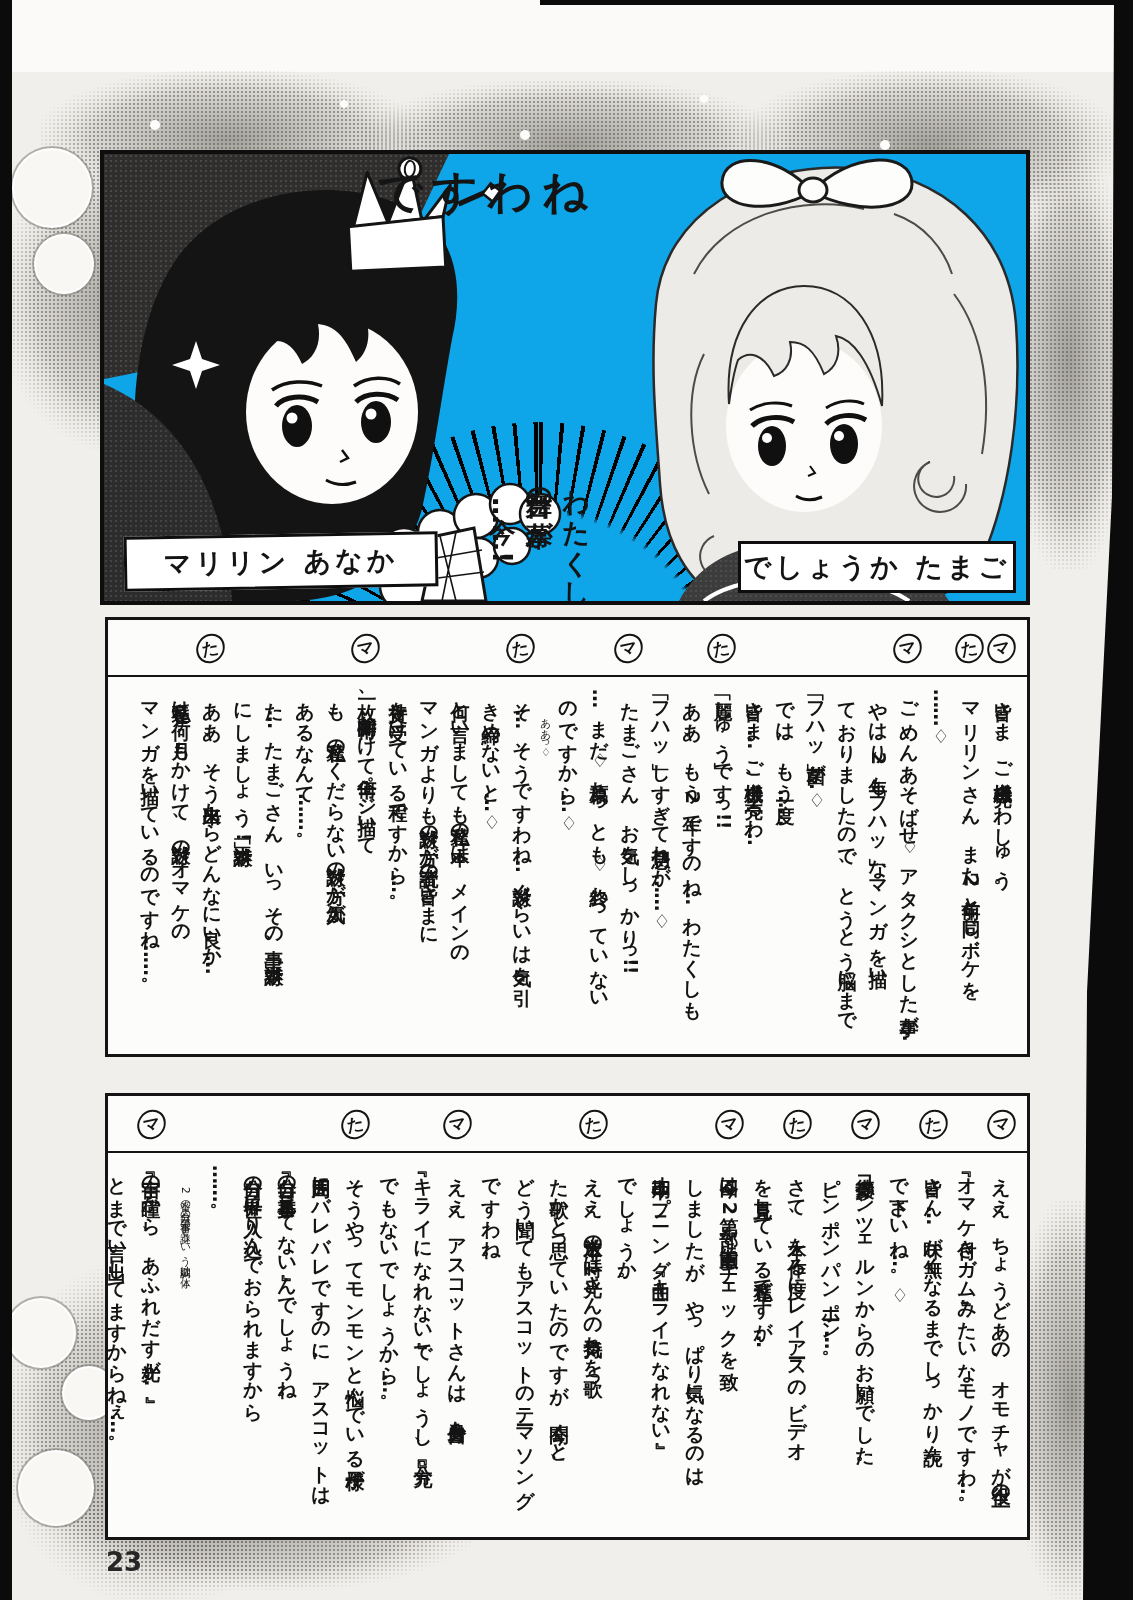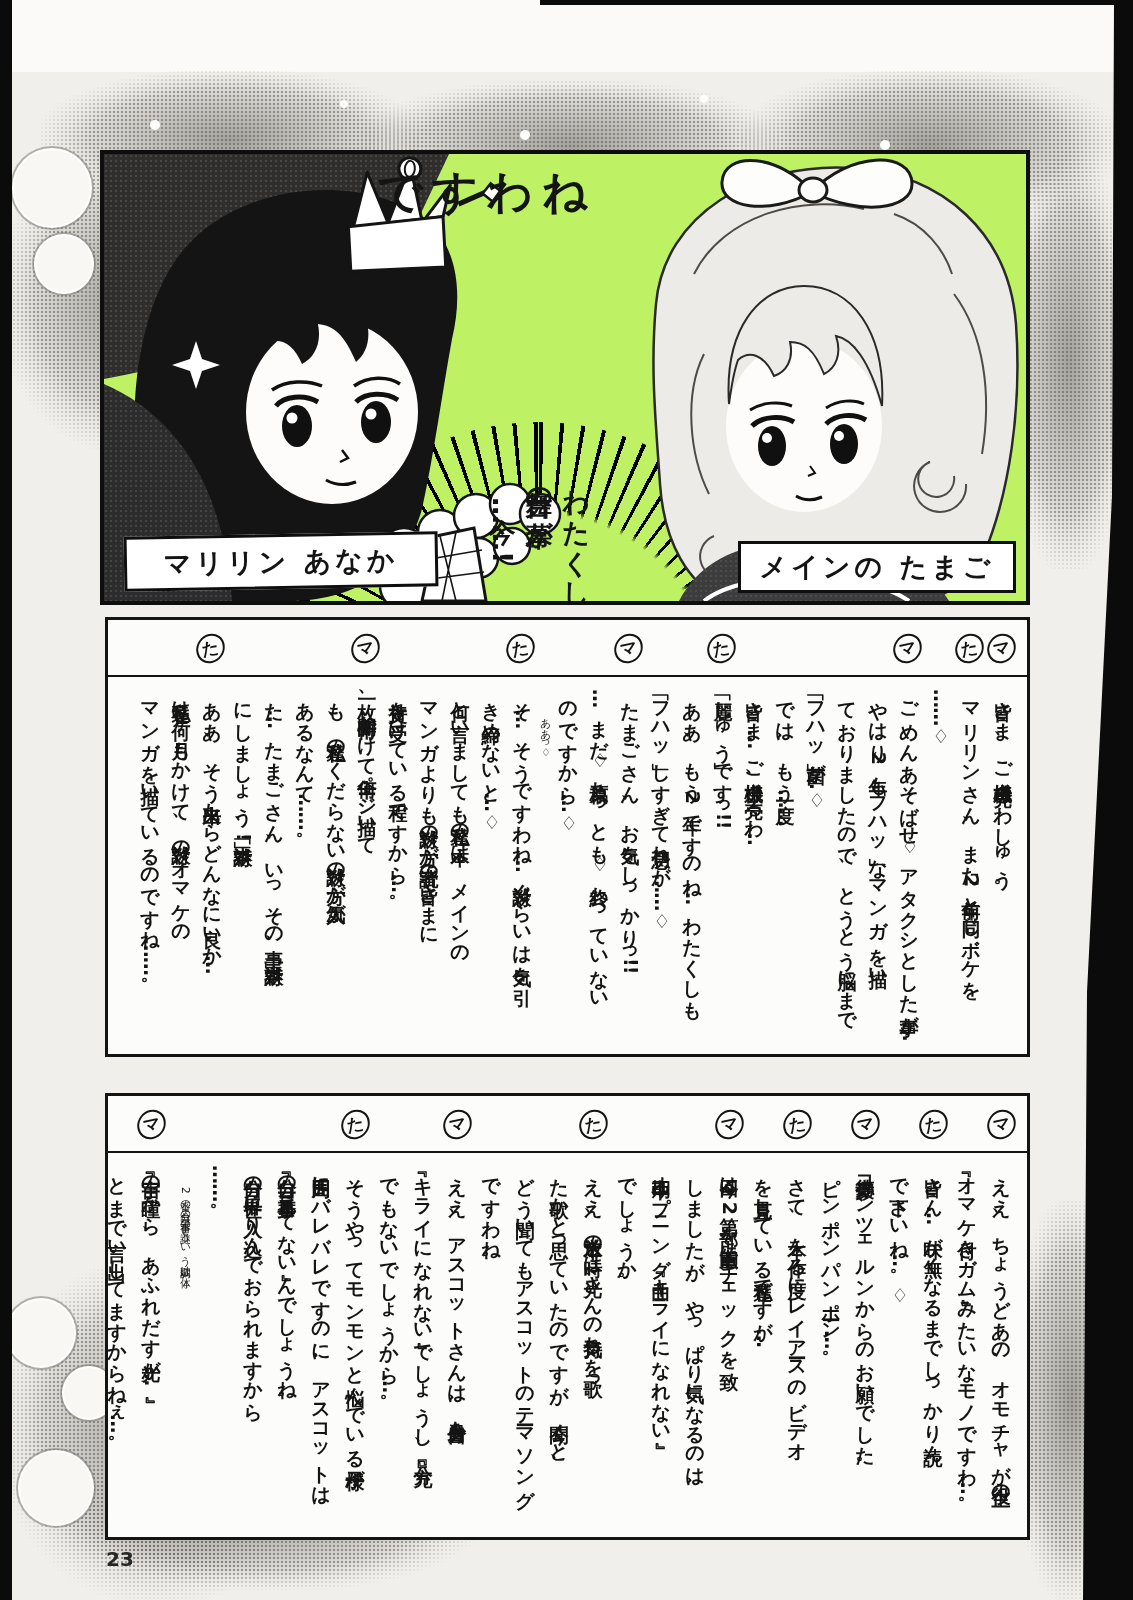--- a/index.html
+++ b/index.html
@@ -17,21 +17,21 @@
     mask-image:radial-gradient(ellipse at center,#000 52%,transparent 74%);}
   .lace{position:absolute;z-index:2;border-radius:50%;background:#f8f7f4;
         box-shadow:0 0 0 2px #fff,0 0 0 4px rgba(125,123,118,.55);}
   .wdot{position:absolute;z-index:2;border-radius:50%;background:#fdfdfc;}
   
   .edge-left{position:absolute;left:0;top:0;width:12px;height:1600px;background:#0b0b0b;z-index:5;}
   .edge-right{position:absolute;right:0;top:0;width:50px;height:1600px;background:#0b0b0b;z-index:5;
     clip-path:polygon(62% 0%,100% 0%,100% 100%,0% 100%,8% 62%,58% 31%);}
   .edge-top{position:absolute;left:540px;top:0;width:585px;height:5px;background:#0b0b0b;z-index:5;}
   
-  .art-panel{position:absolute;left:100px;top:150px;width:930px;height:455px;background:#bef264;
+  .art-panel{position:absolute;left:100px;top:150px;width:930px;height:455px;background:#0ea5e9;
              border:4px solid #0e0e0e;box-sizing:border-box;overflow:hidden;z-index:10;}
   .art-panel svg{position:absolute;left:0;top:0;z-index:2;}
   .burst{position:absolute;left:170px;top:268px;width:530px;height:530px;border-radius:50%;z-index:1;
     background:repeating-conic-gradient(#000 0deg 0.9deg, transparent 0.9deg 4.6deg);
     -webkit-mask-image:radial-gradient(circle,transparent 0 46%,#000 48% 72%,transparent 76%);
     mask-image:radial-gradient(circle,transparent 0 46%,#000 48% 72%,transparent 76%);}
   .title-block{position:absolute;left:248px;top:8px;width:270px;text-align:center;z-index:3;}
   .title-line1{font-size:45px;font-weight:900;letter-spacing:9px;white-space:nowrap;}
   .title-line2{font-size:88px;font-weight:900;letter-spacing:8px;line-height:1.02;white-space:nowrap;}
   .subtitle{position:absolute;left:380px;top:316px;height:175px;writing-mode:vertical-rl;
@@ -54,21 +54,21 @@
                padding-right:3px;box-sizing:border-box;}
   .marker{width:29px;height:29px;border:2.5px solid #141414;border-radius:50%;display:flex;
           align-items:center;justify-content:center;font-size:17px;font-weight:700;
           transform:rotate(-12deg) skewX(-6deg);box-sizing:border-box;}
   .speech-text{flex:1;writing-mode:vertical-rl;text-orientation:mixed;padding-top:12px;
                font-size:19px;font-weight:600;letter-spacing:-0.8px;}
   .tcol{line-height:31px;white-space:nowrap;}
   #panel2 .tcol{line-height:34px;}
   .tcol.small{font-size:10.5px;line-height:15px;padding-top:22px;letter-spacing:-0.4px;font-weight:500;}
   .bseg{font-weight:900;}
-  .page-num{position:absolute;left:106px;top:1547px;font-size:20px;font-weight:600;color:#262626;z-index:6;}
+  .page-num{position:absolute;left:106px;top:1547px;font-size:26px;font-weight:600;color:#262626;z-index:6;}
 </style>
 </head>
 <body>
 
 <div class="page">
 
   <div class="topwhite"></div>
 
   <div class="cloud" style="left:40px;top:70px;width:380px;height:140px;"></div>
   <div class="cloud" style="left:360px;top:80px;width:420px;height:130px;"></div>
@@ -182,21 +182,21 @@
       </g>
     </svg>
 
     <div class="title-block">
       <div class="title-line1">ですわね</div>
     </div>
     <div class="subtitle">わたくし達の
 舞台の幕が
 　今……!</div>
     <div class="nameplate" id="plate-left">マリリン あなか</div>
-    <div class="nameplate" id="plate-right">メインの たまご</div>
+    <div class="nameplate" id="plate-right">でしょうか たまご</div>
   </div>
 
   <div class="dlg-panel" id="panel1">
     <div class="panel-flow" id="panel1-flow">
         <div class="speech">
           <div class="marker-cell">
             <span class="marker">マ</span>
           </div>
           <div class="speech-text">
             <div class="tcol"><span>皆さま、ご機嫌 売るわしゅう。</span></div>

